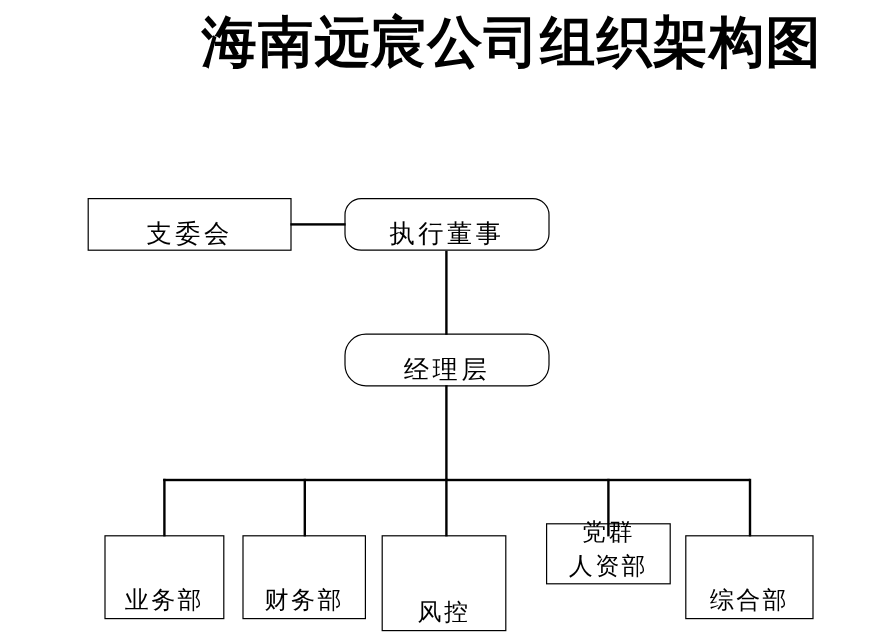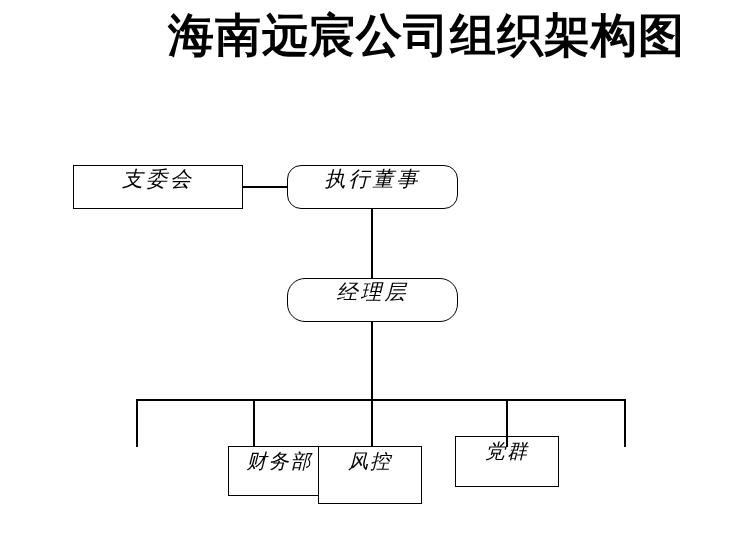--- a/index.html
+++ b/index.html
@@ -34,45 +34,44 @@
     margin-left: 30px;
   }
 
   .box {
     position: absolute;
     border: 1.5px solid #000000;
     background: #ffffff;
     display: flex;
     flex-direction: column;
     align-items: center;
-    justify-content: flex-start;
+    justify-content: flex-end;
     text-align: center;
-    font-style: italic;
   }
 
   .box .lbl {
     font-size: 21px;
     letter-spacing: 3px;
     line-height: 26px;
     white-space: nowrap;
   }
 
   .box.dept .lbl {
     font-size: 20px;
     letter-spacing: 2px;
     line-height: 28px;
   }
 
   
   .b-zwh  { left: 73px;  top: 165px; width: 170px; height: 44px; }
   .b-zxds { left: 287px; top: 165px; width: 171px; height: 44px; border-radius: 14px; }
   .b-jlc  { left: 287px; top: 278px; width: 171px; height: 44px; border-radius: 18px; }
   .b-d1   { left: 87px;  top: 446px; width: 100px; height: 70px; }
-  .b-d2   { left: 202px; top: 446px; width: 103px; height: 50px; margin-left: 26px; }
-  .b-d3   { left: 318px; top: 446px; width: 104px; height: 58px; }
+  .b-d2   { left: 202px; top: 446px; width: 103px; height: 70px; }
+  .b-d3   { left: 318px; top: 446px; width: 104px; height: 80px; }
   .b-d4   { left: 455px; top: 436px; width: 104px; height: 51px; }
   .b-d5   { left: 571px; top: 446px; width: 107px; height: 70px; }
 
   .line {
     position: absolute;
     background: #000000;
   }
   .line.h { height: 1.5px; }
   .line.v { width: 1.5px; }
 
@@ -97,28 +96,35 @@
     <span class="lbl">支委会</span>
   </div>
   <div class="box b-zxds">
     <span class="lbl">执行董事</span>
   </div>
 
   <div class="box b-jlc">
     <span class="lbl">经理层</span>
   </div>
 
+  <div class="box dept b-d1">
+    <span class="lbl">业务部</span>
+  </div>
   <div class="box dept b-d2">
     <span class="lbl">财务部</span>
   </div>
   <div class="box dept b-d3">
     <span class="lbl">风控</span>
   </div>
   <div class="box dept b-d4">
     <span class="lbl">党群</span>
+    <span class="lbl">人资部</span>
+  </div>
+  <div class="box dept b-d5">
+    <span class="lbl">综合部</span>
   </div>
 
   <div class="line h c-top"></div>
   <div class="line v c-v1"></div>
   <div class="line v c-v2"></div>
   <div class="line h c-dist"></div>
   <div class="line v c-drop1"></div>
   <div class="line v c-drop2"></div>
   <div class="line v c-drop3"></div>
   <div class="line v c-drop4"></div>

